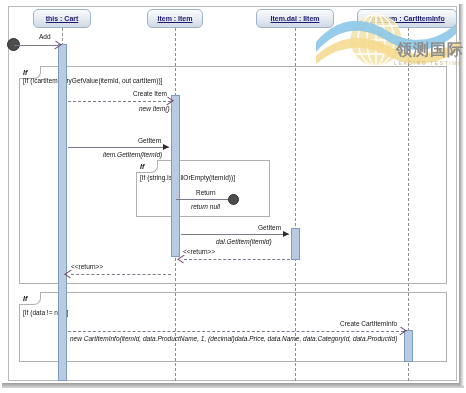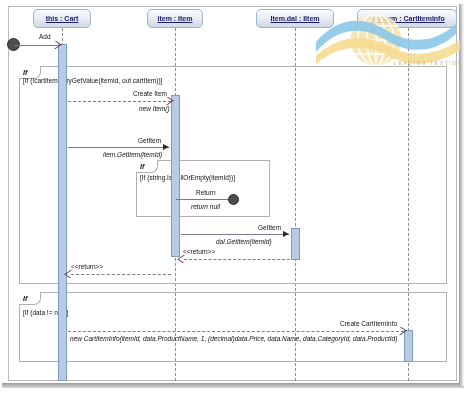--- a/index.html
+++ b/index.html
@@ -316,16 +316,17 @@
         <line x1="34" y1="40" x2="86" y2="40"></line>
         <line x1="38" y1="26" x2="82" y2="26"></line>
         <line x1="38" y1="54" x2="82" y2="54"></line>
         <line x1="60" y1="14" x2="60" y2="66"></line>
       </g>
 
       <path d="M0 42 C 22 16, 48 16, 70 30 C 92 44, 118 44, 140 24 L 140 34 C 118 54, 92 54, 70 40 C 48 26, 22 26, 0 52 Z" fill="#8cc6e8" opacity="0.9"></path>
 
       <path d="M0 56 C 24 34, 50 34, 72 46 C 94 58, 120 56, 144 40 L 144 50 C 120 66, 94 68, 72 56 C 50 44, 24 44, 0 64 Z" fill="#f5d98c" opacity="0.85"></path>
     </svg>
+    <div class="wm-cn">领测国际</div>
     <div class="wm-en">LEADING TESTING</div>
   </div>
 
 </div>
 
 </body></html>

